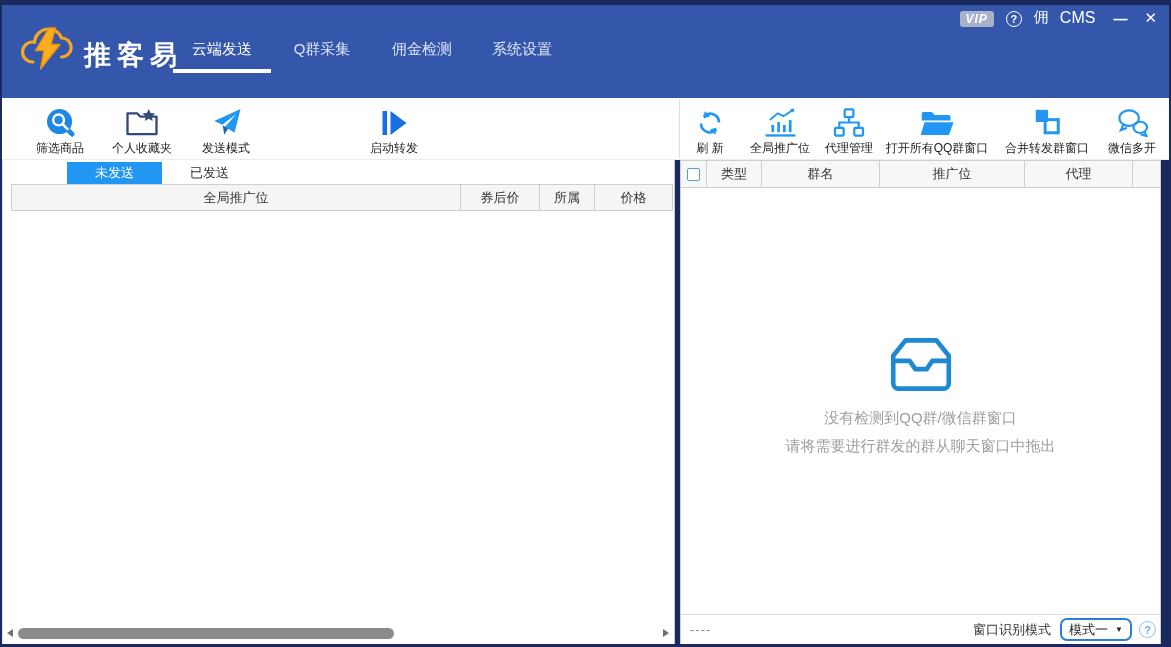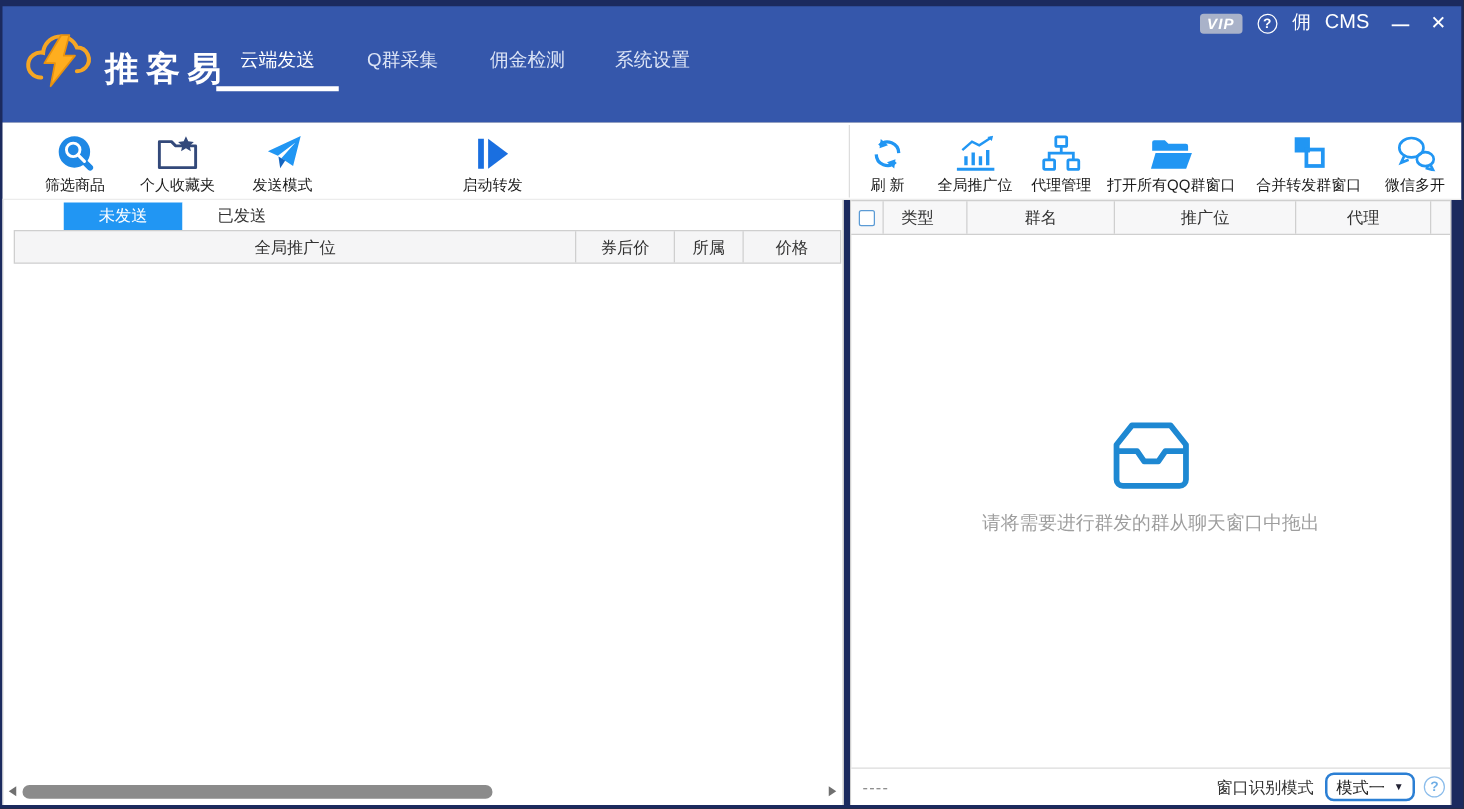--- a/index.html
+++ b/index.html
@@ -32,40 +32,40 @@
   .ticon{height:31px;display:flex;align-items:flex-end;justify-content:center;}
   .tlabel{font-size:12px;color:#1a1a1a;margin-top:3px;white-space:nowrap;}
   .tool-dropdown{position:absolute;left:271px;top:121px;font-size:14px;color:#111;display:flex;align-items:center;}
   .caret{font-size:9px;color:#222;margin-left:4px;}
   .summary{position:absolute;left:430px;top:124px;display:flex;align-items:center;font-size:14px;color:#333;}
   .checkbox{width:13px;height:13px;border:1.5px solid #5B9BD5;border-radius:2px;background:#fff;display:inline-block;}
   .summary .checkbox{margin-right:7px;}
   .help-blue{width:17px;height:17px;border:1.5px solid #8CBDEB;color:#6FAEE6;border-radius:50%;font-size:11px;font-weight:bold;display:flex;align-items:center;justify-content:center;margin-left:8px;}
   
   .left-panel{position:absolute;left:2px;top:160px;width:673px;height:484px;background:#fff;border-left:1px solid #e3e3e3;border-right:1px solid #c9c9c9;}
-  .lp-tabs{position:absolute;left:0;top:2px;display:flex;padding-left:48px;}
+  .lp-tabs{position:absolute;left:16px;top:2px;display:flex;padding-left:48px;}
   .lp-tab{width:95px;height:22px;line-height:22px;text-align:center;font-size:13px;color:#333;background:#fff;cursor:default;}
   .lp-tab.active{background:#2196F3;color:#fff;}
   .lp-header{position:absolute;left:8px;top:24px;width:662px;height:27px;display:flex;background:#F5F5F6;border:1px solid #CFCFCF;font-size:13px;color:#333;}
   .lp-col{display:flex;align-items:center;justify-content:center;border-left:1px solid #CFCFCF;height:100%;}
   .lp-col:first-child{border-left:none;flex:1;}
   .lp-col.c2{width:79px;}
   .lp-col.c3{width:55px;}
   .lp-col.c4{width:78px;}
   .lp-scroll{position:absolute;left:1px;bottom:3px;width:668px;height:15px;}
   .scroll-thumb{position:absolute;left:14px;top:2px;width:376px;height:11px;background:#8B8B8B;border-radius:6px;}
   .arrow-left{position:absolute;left:3px;top:3px;width:0;height:0;border-top:4.5px solid transparent;border-bottom:4.5px solid transparent;border-right:6px solid #707070;}
   .arrow-right{position:absolute;right:3px;top:3px;width:0;height:0;border-top:4.5px solid transparent;border-bottom:4.5px solid transparent;border-left:6px solid #707070;}
   
   .right-panel{position:absolute;left:680px;top:160px;width:481px;height:484px;background:#fff;border-left:1px solid #CFCFCF;border-right:1px solid #CFCFCF;}
   .rp-header{position:absolute;left:0;top:0;width:100%;height:28px;background:#F7F7F8;border-top:1px solid #CFCFCF;border-bottom:1px solid #CFCFCF;display:flex;font-size:13px;color:#333;}
   .rp-col{display:flex;align-items:center;justify-content:center;border-left:1px solid #CFCFCF;}
   .rp-col:first-child{border-left:none;width:25px;}
   .rp-col.t{width:55px;}
-  .rp-col.g{width:118px;margin-left:12px;}
+  .rp-col.g{width:118px;}
   .rp-col.p{width:145px;}
   .rp-col.a{width:108px;}
   .rp-col.x{flex:1;}
   .rp-empty{position:absolute;left:0;right:0;top:175px;text-align:center;color:#9E9E9E;font-size:15px;}
   .rp-empty svg{display:block;margin:0 auto 16px;}
   .rp-empty .line{margin-top:9px;}
   .rp-status{position:absolute;left:0;right:0;bottom:0;height:30px;border-top:1px solid #DCDCDC;display:flex;align-items:center;font-size:13px;color:#333;background:#fff;}
   .status-dashes{margin-left:9px;color:#8a8a8a;letter-spacing:1px;}
   .status-right{margin-left:auto;display:flex;align-items:center;margin-right:3px;}
   .mode-label{margin-right:9px;}
@@ -266,20 +266,21 @@
       <div class="rp-col p">推广位</div>
       <div class="rp-col a">代理</div>
       <div class="rp-col x"></div>
     </div>
 
     <div class="rp-empty">
       <svg width="72" height="58" viewBox="0 0 70 56" fill="none" stroke="#1E88D2" stroke-width="4.5" stroke-linejoin="round">
         <path d="M8 20 L20 5 H50 L62 20 V47 a5 5 0 0 1 -5 5 H13 a5 5 0 0 1 -5 -5 Z"></path>
         <path d="M8 25 H24 l5.5 8 h11 l5.5 -8 H62"></path>
       </svg>
+      <div class="line">没有检测到QQ群/微信群窗口</div>
       <div class="line">请将需要进行群发的群从聊天窗口中拖出</div>
     </div>
 
     <div class="rp-status">
       <span class="status-dashes">----</span>
       <div class="status-right">
         <span class="mode-label">窗口识别模式</span>
         <div class="mode-select">
           <span>模式一</span>
           <span class="caret">▼</span>

